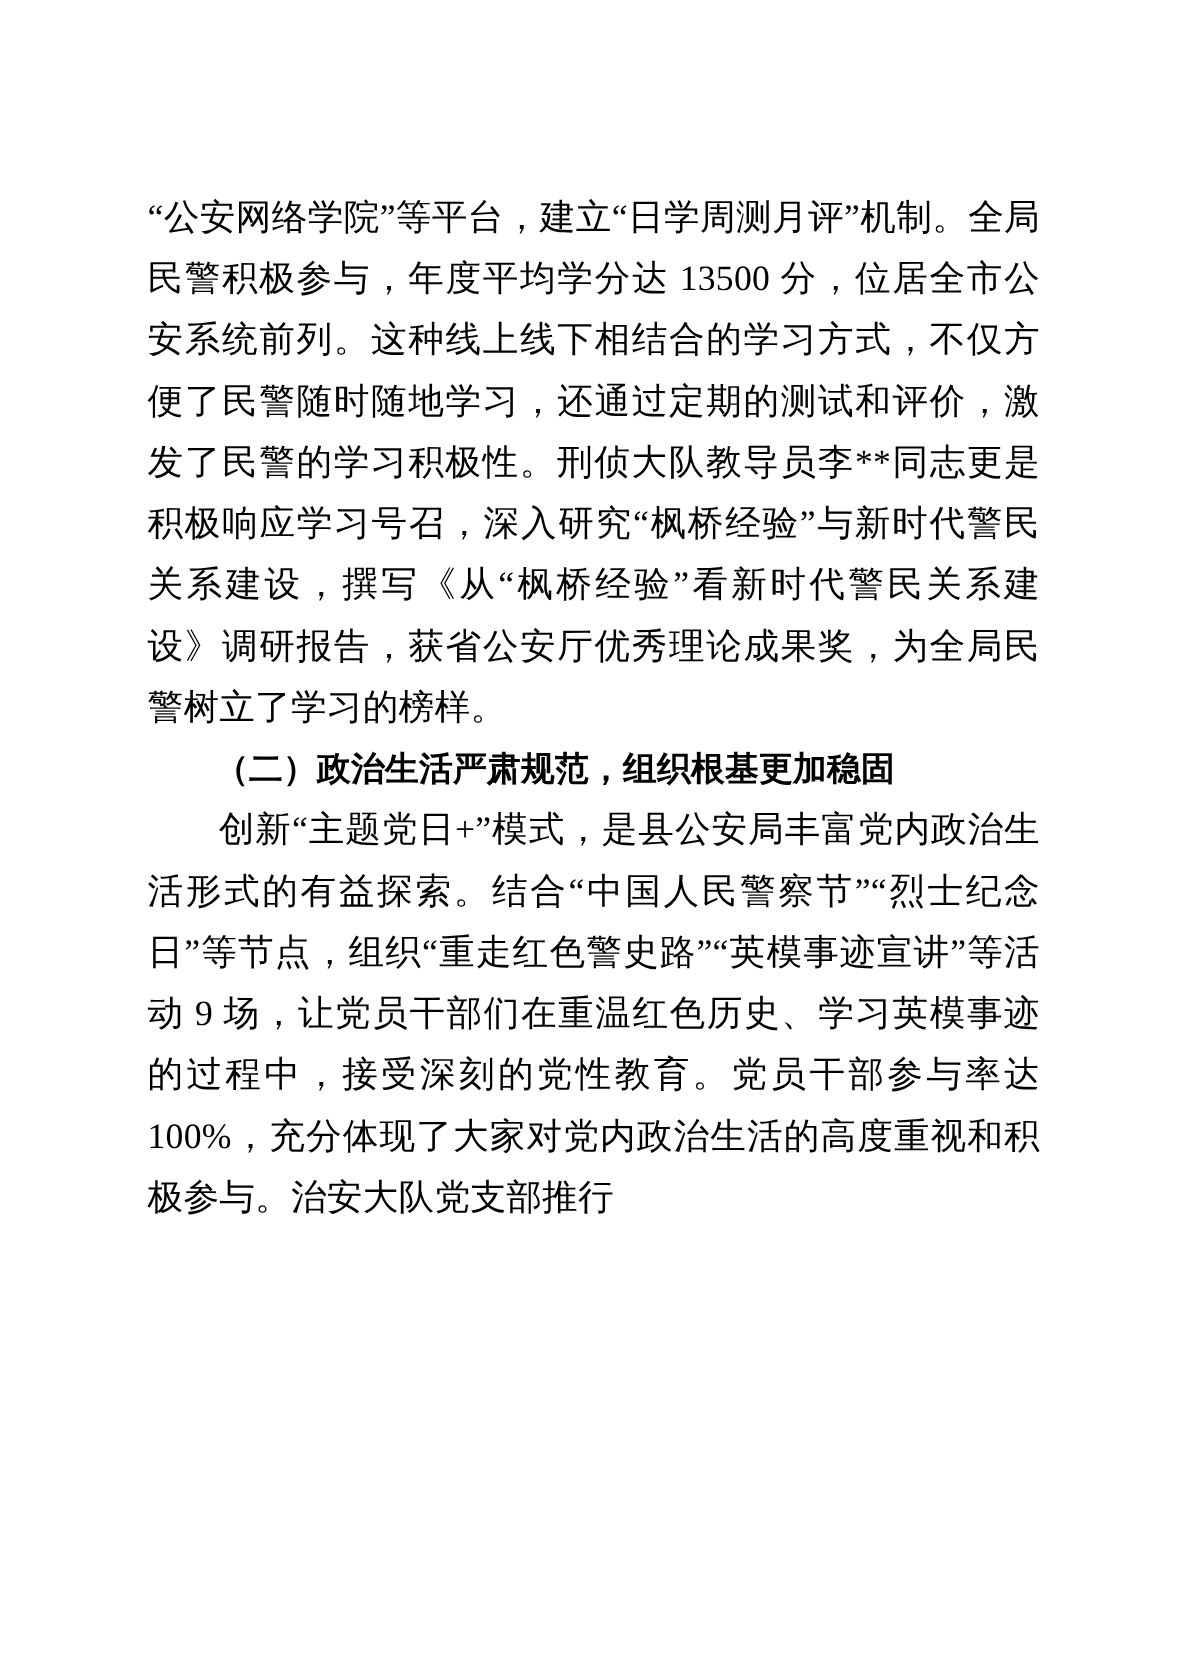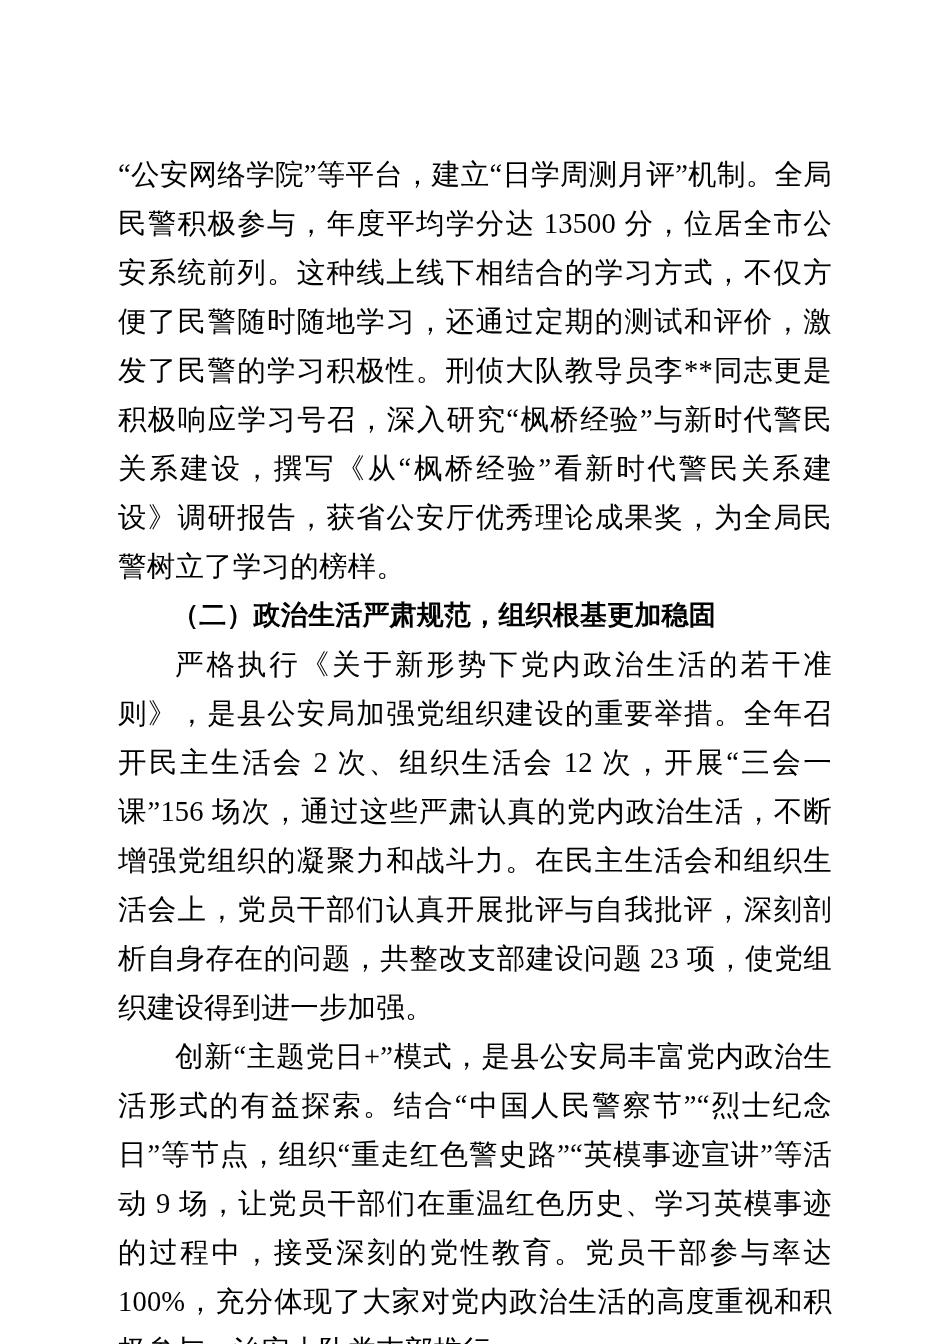--- a/index.html
+++ b/index.html
@@ -48,16 +48,15 @@
     line-height: 49px;
   }
 </style>
 </head>
 <body>
 
 <div class="page">
   <div class="doc-body">
     <p class="para">“公安网络学院”等平台，建立“日学周测月评”机制。全局民警积极参与，年度平均学分达 13500 分，位居全市公安系统前列。这种线上线下相结合的学习方式，不仅方便了民警随时随地学习，还通过定期的测试和评价，激发了民警的学习积极性。刑侦大队教导员李**同志更是积极响应学习号召，深入研究“枫桥经验”与新时代警民关系建设，撰写《从“枫桥经验”看新时代警民关系建设》调研报告，获省公安厅优秀理论成果奖，为全局民警树立了学习的榜样。</p>
     <p class="heading">（二）政治生活严肃规范，组织根基更加稳固</p>
-    <p class="indent">严格执行《关于新形势下党内政治生活的若干准则》，是县公安局加强党组织建设的重要举措。全年召开民主生活会 2 次、组织生活会 12 次，开展“三会一课”156 场次，通过这些严肃认真的党内政治生活，不断增强党组织的凝聚力和战斗力。在民主生活会和组织生活会上，党员干部们认真开展批评与自我批评，深刻剖析自身存在的问题，共整改支部建设问题 23 项，使党组织建设得到进一步加强。</p>
     <p class="indent">创新“主题党日+”模式，是县公安局丰富党内政治生活形式的有益探索。结合“中国人民警察节”“烈士纪念日”等节点，组织“重走红色警史路”“英模事迹宣讲”等活动 9 场，让党员干部们在重温红色历史、学习英模事迹的过程中，接受深刻的党性教育。党员干部参与率达 100%，充分体现了大家对党内政治生活的高度重视和积极参与。治安大队党支部推行</p>
   </div>
 </div>
 
 </body></html>

